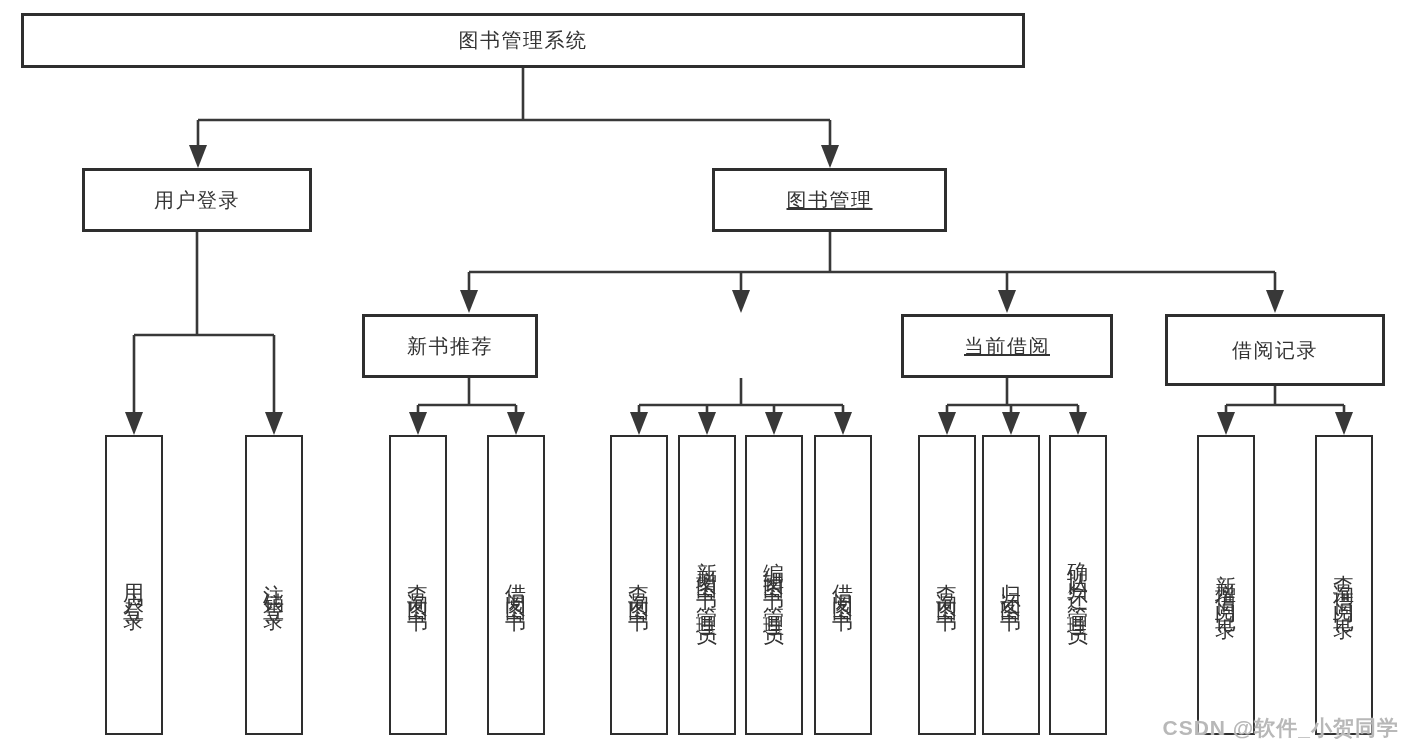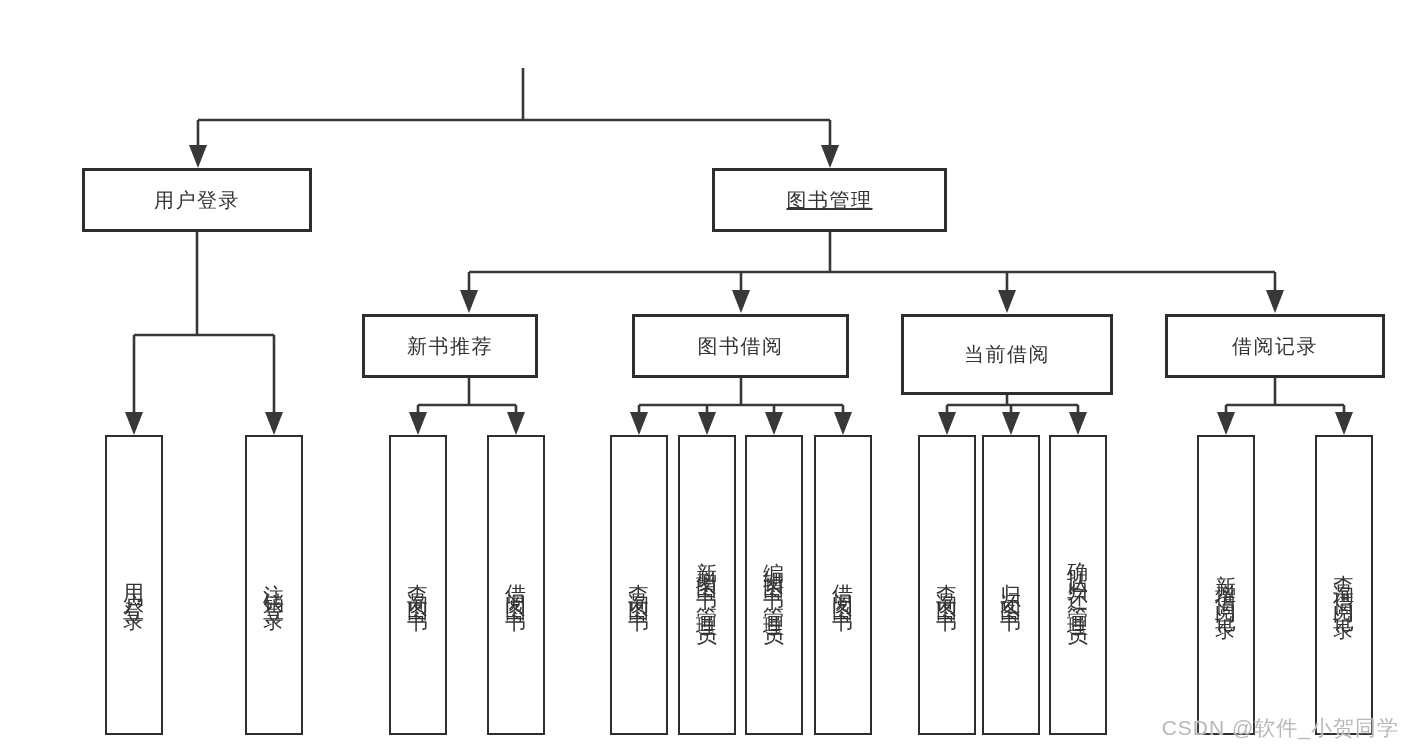--- a/index.html
+++ b/index.html
@@ -51,20 +51,21 @@
   }
   .watermark {
     position: absolute;
     right: 6px;
     top: 714px;
     font-size: 21px;
     color: #b8b8b8;
     letter-spacing: 1px;
     text-shadow: 0 0 2px #ffffff;
     z-index: 5;
+    font-weight: bold;
   }
 </style>
 </head>
 <body>
 
 <div class="canvas">
 
   <svg class="connectors" viewBox="0 0 1405 747" xmlns="http://www.w3.org/2000/svg">
 
     <g>
@@ -134,38 +135,38 @@
     <g>
       <path d="M1275 378 V405"></path>
       <path d="M1226 405 H1344"></path>
       <path d="M1226 405 V415"></path>
         <polygon points="1217,412 1235,412 1226,435"></polygon>
       <path d="M1344 405 V415"></path>
         <polygon points="1335,412 1353,412 1344,435"></polygon>
     </g>
   </svg>
 
+  <div class="hbox" style="left:21px; top:13px; width:1004px; height:55px;">
+    <span>图书管理系统</span>
+  </div>
 
   <div class="hbox" style="left:82px; top:168px; width:230px; height:64px;">
     <span>用户登录</span>
   </div>
   <div class="hbox" style="left:712px; top:168px; width:235px; height:64px;text-decoration:underline;">
     <span>图书管理</span>
   </div>
 
   <div class="hbox" style="left:362px; top:314px; width:176px; height:64px;">
     <span>新书推荐</span>
   </div>
-  <div class="hbox" style="left:632px; top:314px; width:217px; height:64px;">
-    <span>图书借阅</span>
-  </div>
-  <div class="hbox" style="left:901px; top:314px; width:212px; height:81px;">
+  <div class="hbox" style="left:901px; top:314px; width:212px; height:64px;text-decoration:underline;">
     <span>当前借阅</span>
   </div>
-  <div class="hbox" style="left:1165px; top:314px; width:220px; height:64px;">
+  <div class="hbox" style="left:1165px; top:314px; width:220px; height:72px;">
     <span>借阅记录</span>
   </div>
 
   <div class="leaf" style="left:105px;">
     <span class="vtext">用户登录</span>
   </div>
   <div class="leaf" style="left:245px;">
     <span class="vtext">注销登录</span>
   </div>
 

